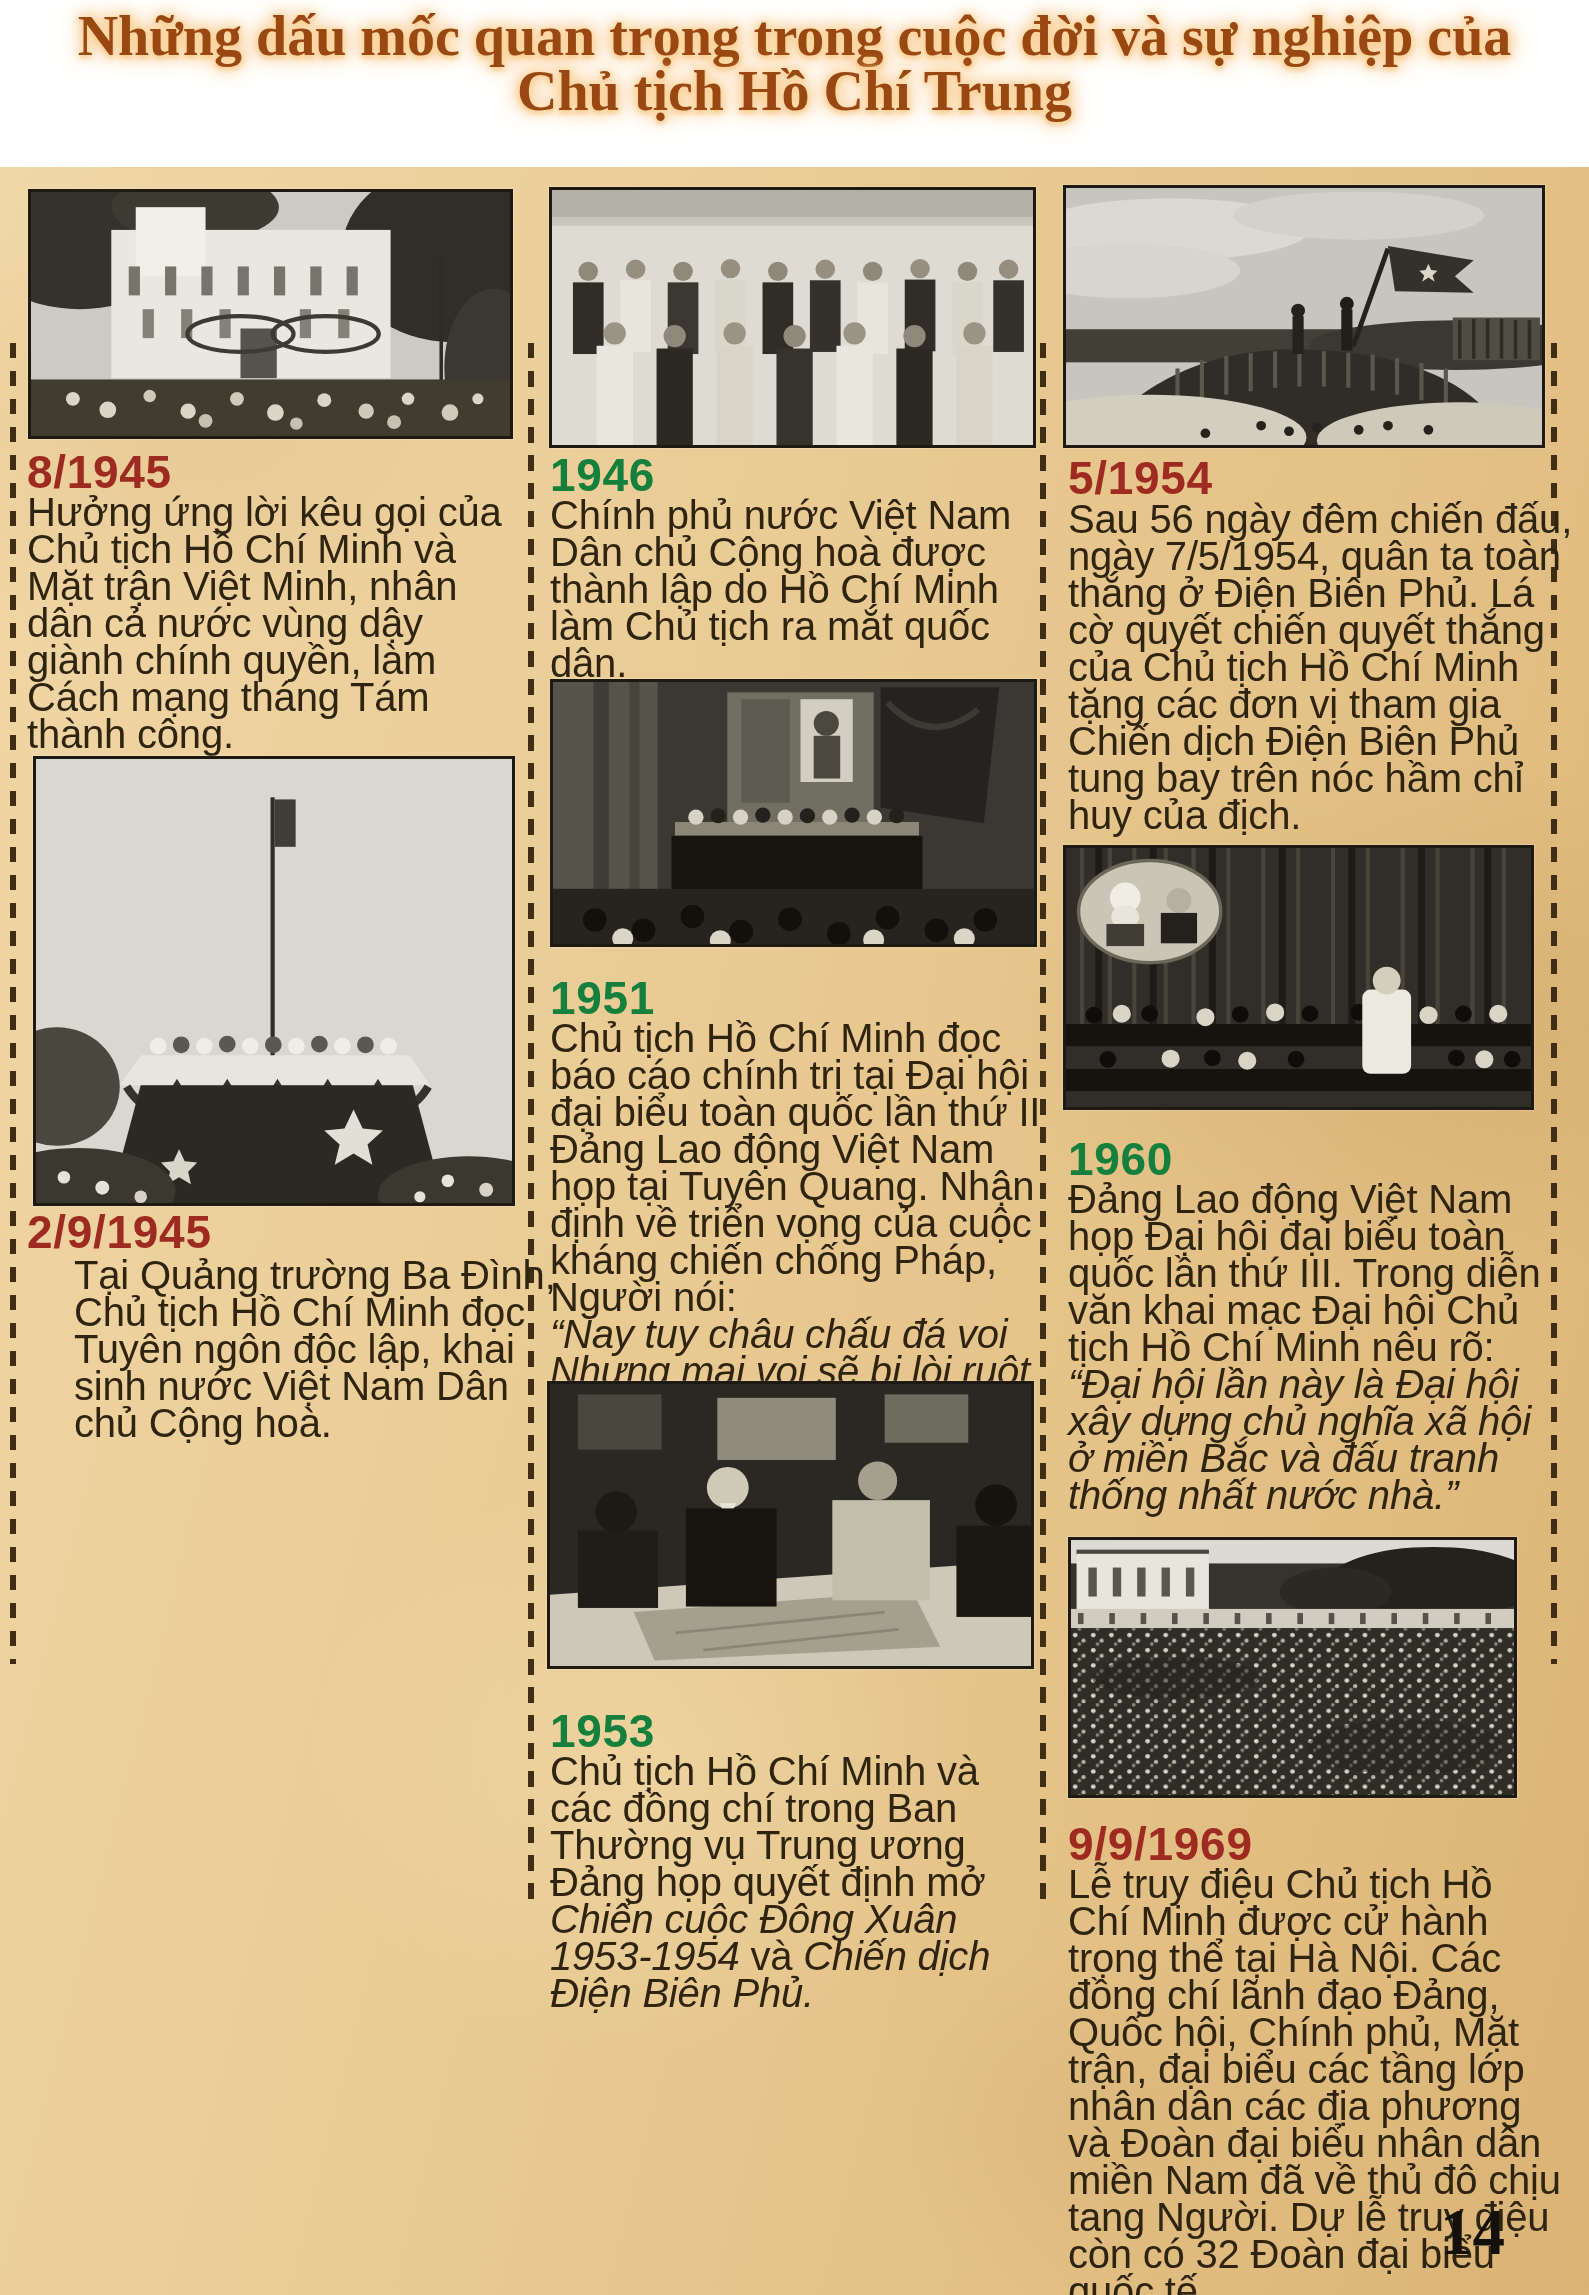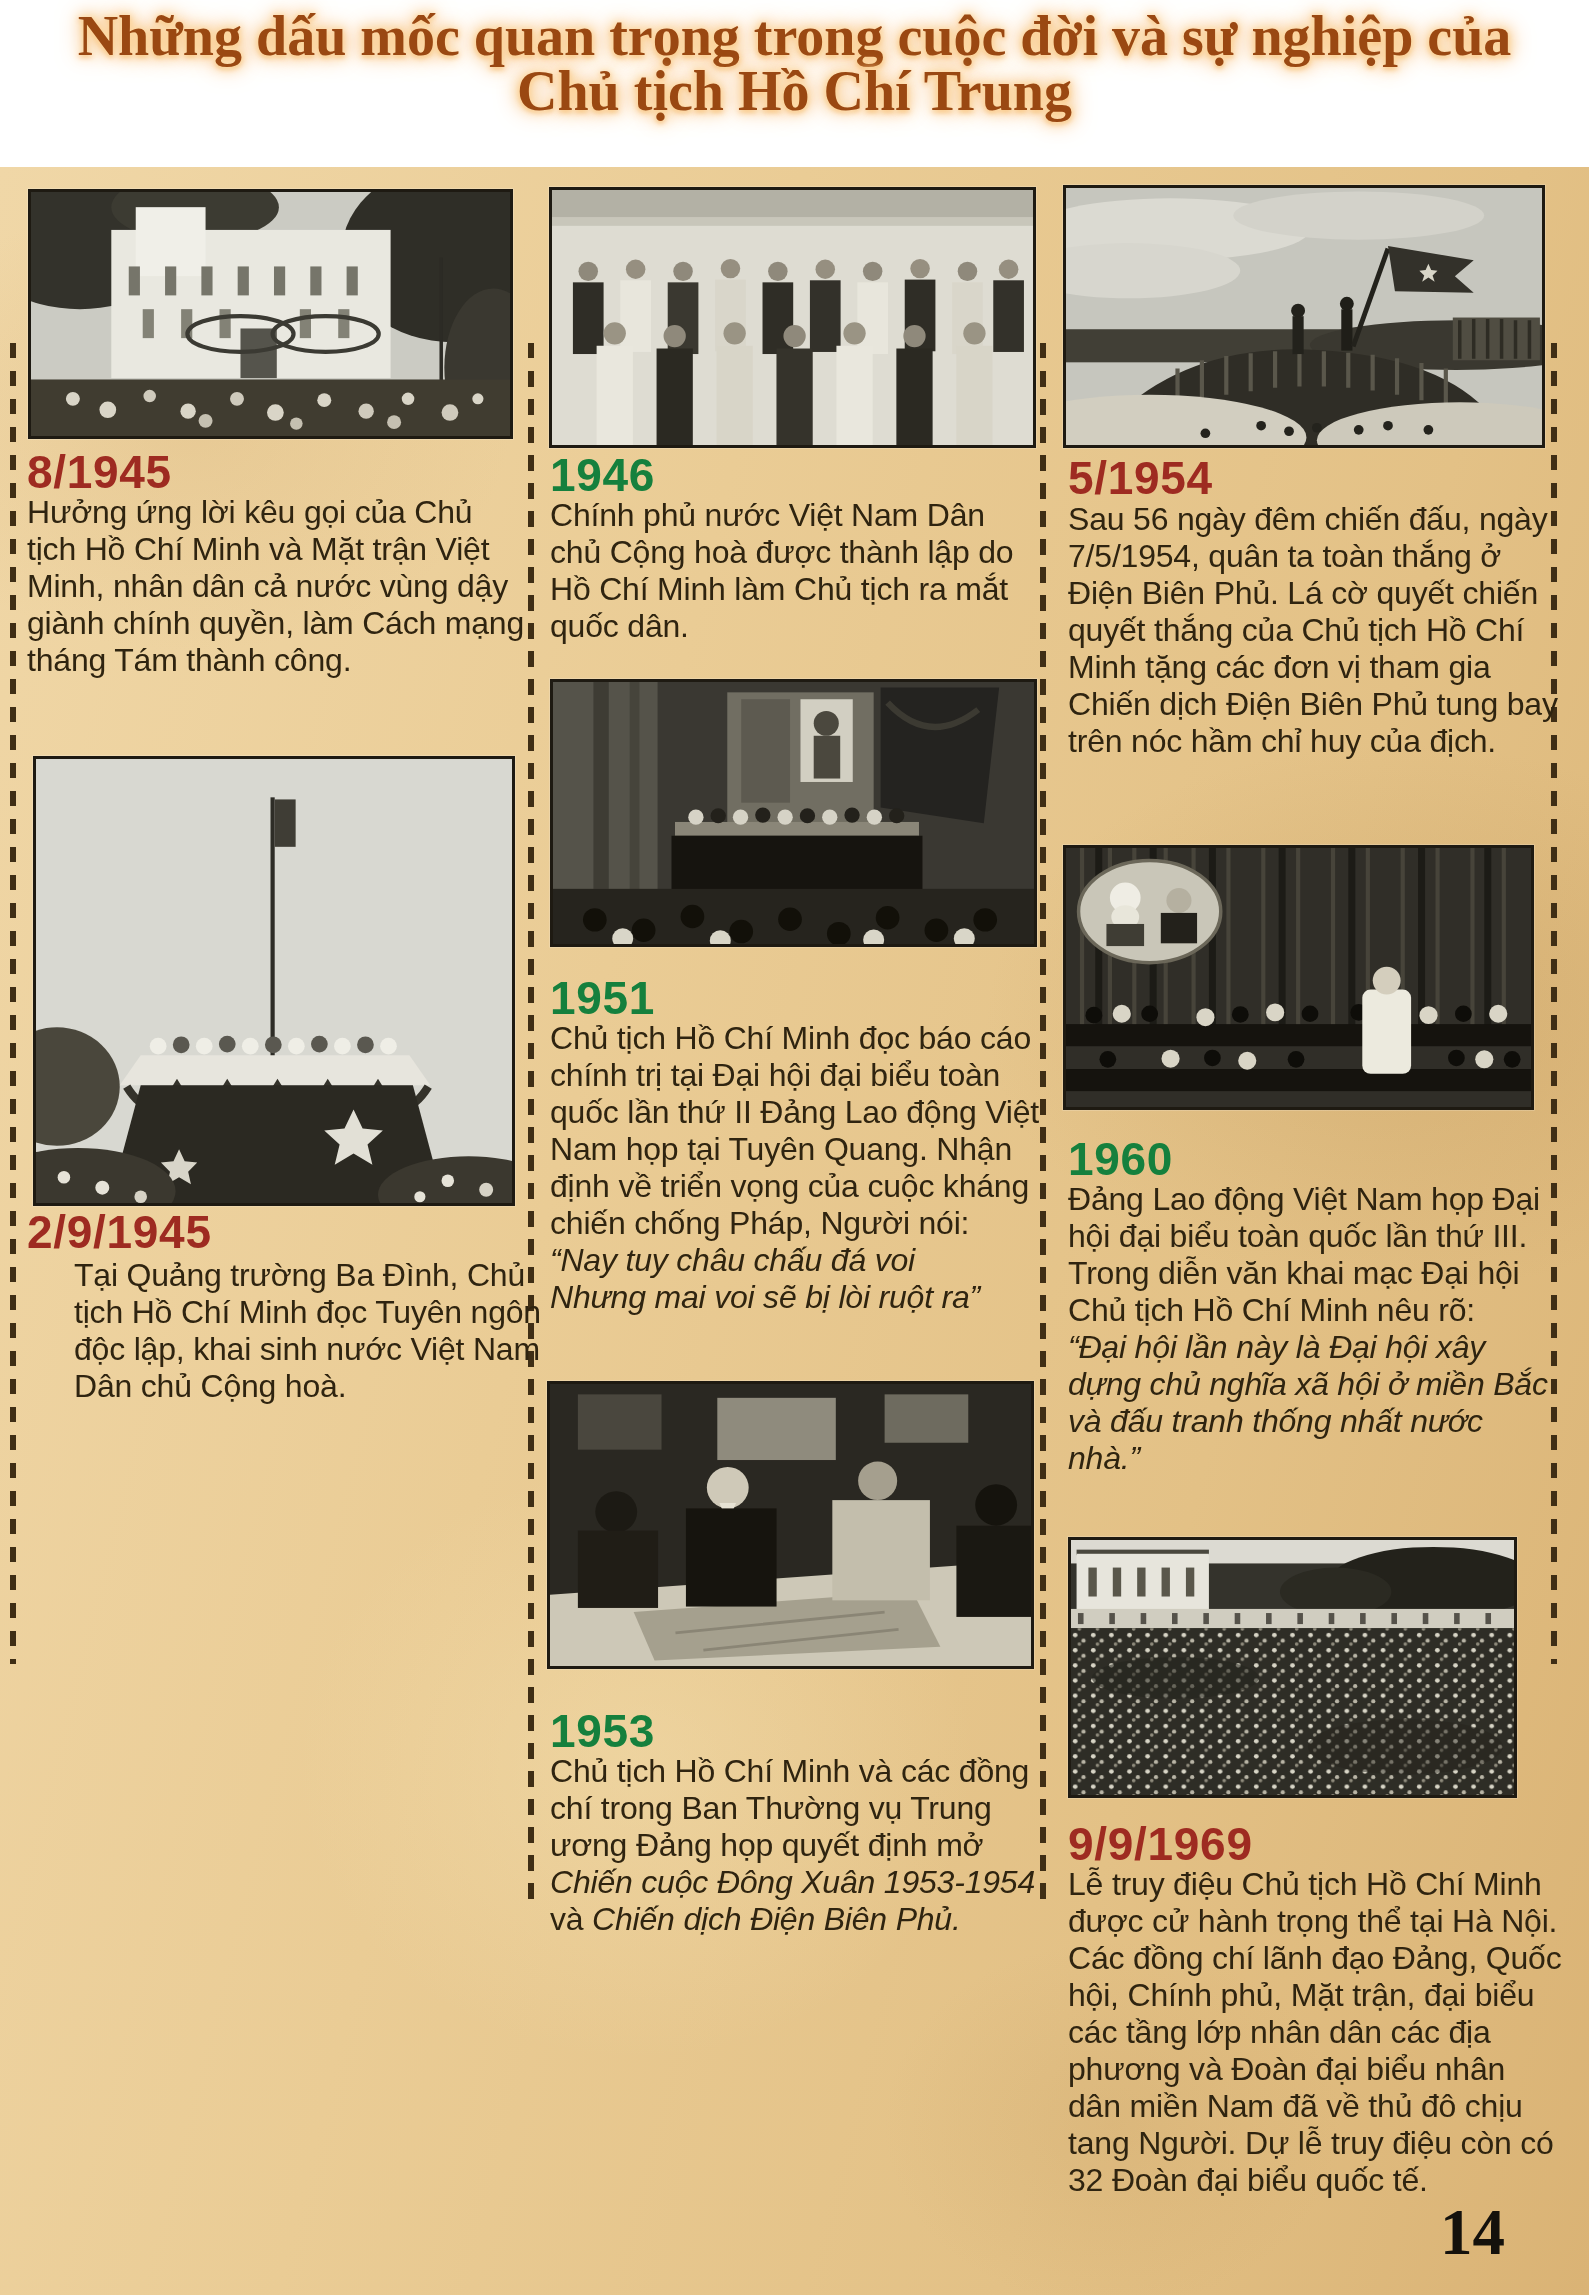--- a/index.html
+++ b/index.html
@@ -20,21 +20,21 @@
       radial-gradient(ellipse 353px 283px at 70% 92%, rgba(196,156,96,.22), transparent 65%),
       linear-gradient(104deg,#f0d7a7 0%,#eacc95 38%,#e3c186 72%,#dab375 100%);}
   .vdash{position:absolute;width:5.7px;
          background:repeating-linear-gradient(to bottom,#3f2e15 0 15.5px,rgba(0,0,0,0) 15.5px 28px);}
   .photo{position:absolute;border:3.5px solid #1e1a12;box-sizing:border-box;background:#9a968a;
          box-shadow:0 0 0 0.7px rgba(255,255,255,.25);}
   .photo svg{display:block;width:100%;height:100%;}
   .date{position:absolute;font-weight:bold;font-size:46px;line-height:40px;letter-spacing:0.7px;}
   .date.red{color:#9e2b21;}
   .date.black{color:#15803d;}
-  .textblock{position:absolute;font-size:32px;line-height:37px;color:#2f2410;letter-spacing:-0.2px;}
+  .textblock{position:absolute;font-size:40px;line-height:37px;color:#2f2410;letter-spacing:-0.2px;}
   .textblock p{margin:0;}
   .quote{white-space:pre-line;}
   .run-italic{font-style:italic;}
   .pagenum{position:absolute;left:1434px;top:2195px;font-family:"Liberation Serif","DejaVu Serif",serif;
            font-weight:bold;font-size:65px;color:#14110c;margin-left:6px;}
 </style>
 </head>
 <body>
 
 <div class="canvas">

